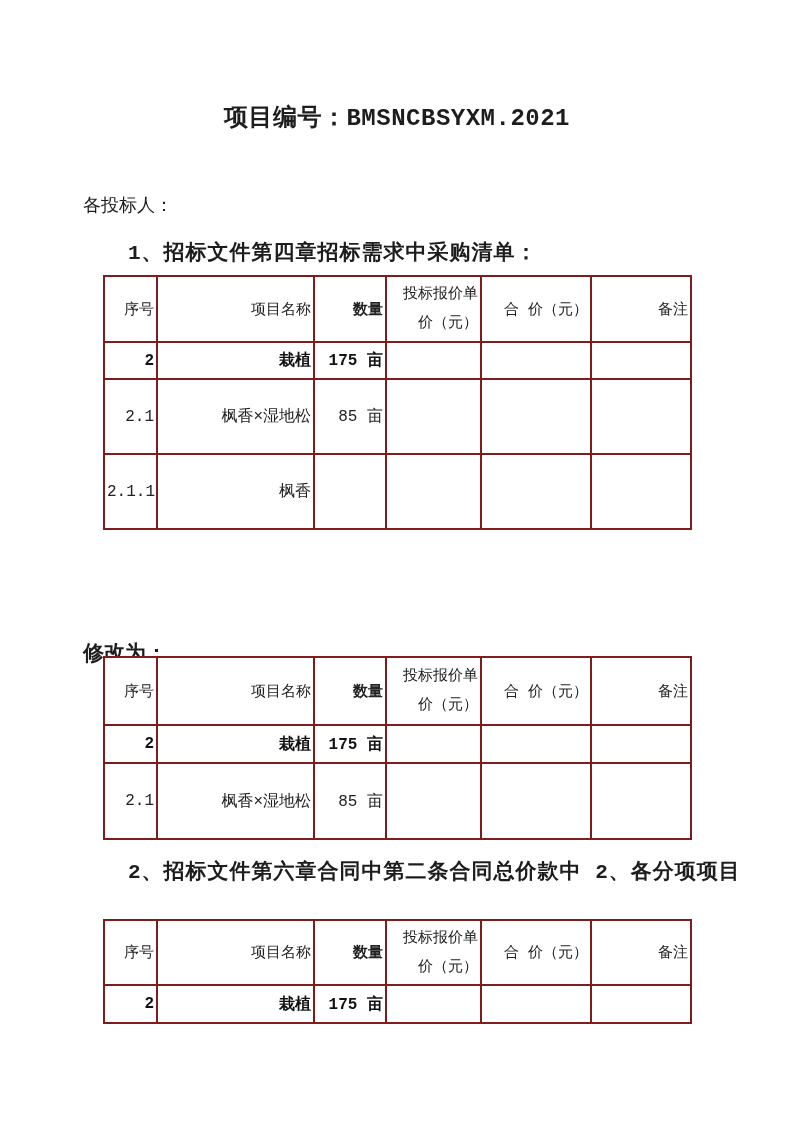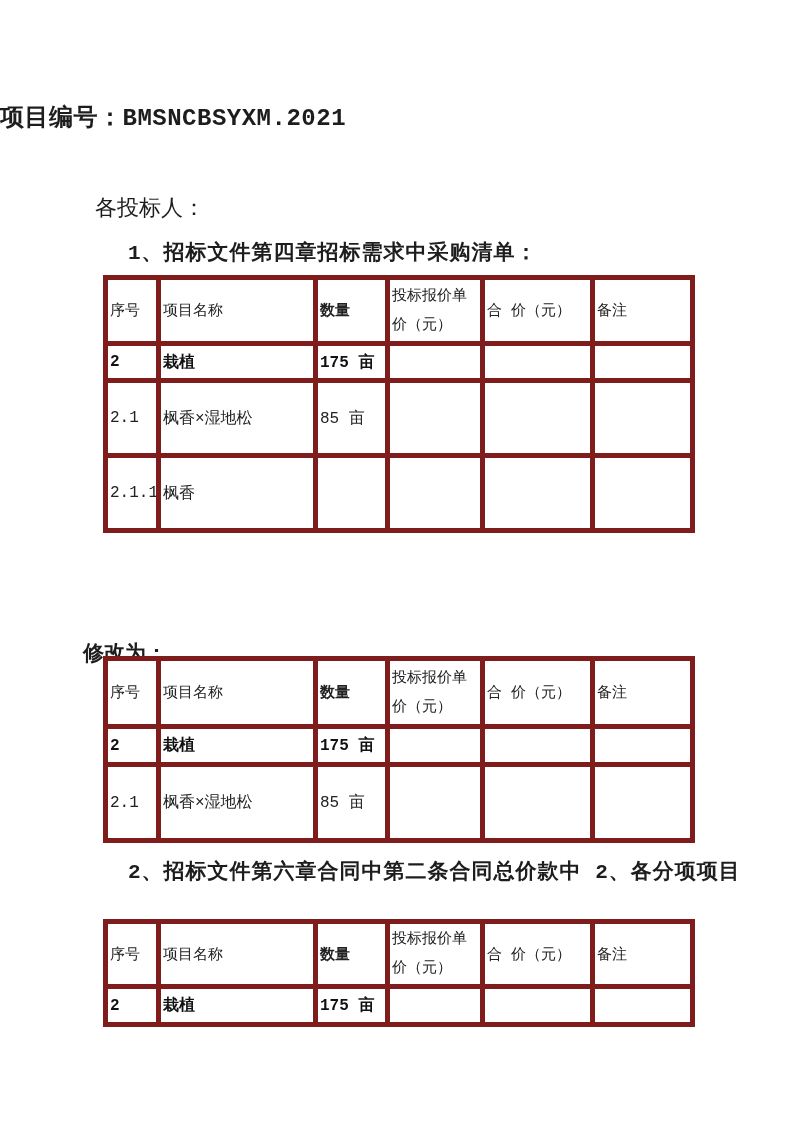--- a/index.html
+++ b/index.html
@@ -9,29 +9,29 @@
     height: 1122px;
     background: #ffffff;
     color: #1d1d1d;
     font-family: "Liberation Mono", "DejaVu Sans Mono", monospace;
     overflow: hidden;
   }
   .abs { position: absolute; }
 
   .doc-title {
     top: 101px; left: 0; width: 794px;
+    text-align: center;
     font-size: 24px; font-weight: bold;
     letter-spacing: 0.5px;
     white-space: nowrap;
   }
   .salutation {
     top: 193px; left: 83px;
-    font-size: 22px; font-weight: normal;
-    white-space: nowrap;
-    margin-left: 12px;
+    font-size: 18px; font-weight: normal;
+    white-space: nowrap;
   }
   .section1-heading {
     top: 238px; left: 128px;
     font-size: 21px; font-weight: bold;
     letter-spacing: 1px;
     white-space: nowrap;
   }
   .modify-label {
     top: 615px; left: 83px;
     font-size: 21px; font-weight: bold;
@@ -51,22 +51,22 @@
     border-collapse: collapse;
     table-layout: fixed;
     width: 587px;
     background: #ffffff;
   }
   .tbl1 { top: 275px; left: 103px; }
   .tbl2 { top: 656px; left: 103px; }
   .tbl3 { top: 919px; left: 103px; }
 
   table.doc-table td {
-    border: 5px solid #7f1d1d;
-    text-align: left;
+    border: 2px solid #7f1d1d;
+    text-align: right;
     vertical-align: middle;
     padding: 0 2px;
     font-size: 15px;
     color: #222222;
     overflow: hidden;
   }
   table.doc-table tr.body-row td { font-size: 16px; }
   tr.bold-row td { font-weight: bold; color: #111111; }
   td.qty-head { font-weight: bold; color: #111111; }
   td.unit-price-head span { display: block; line-height: 29px; }

